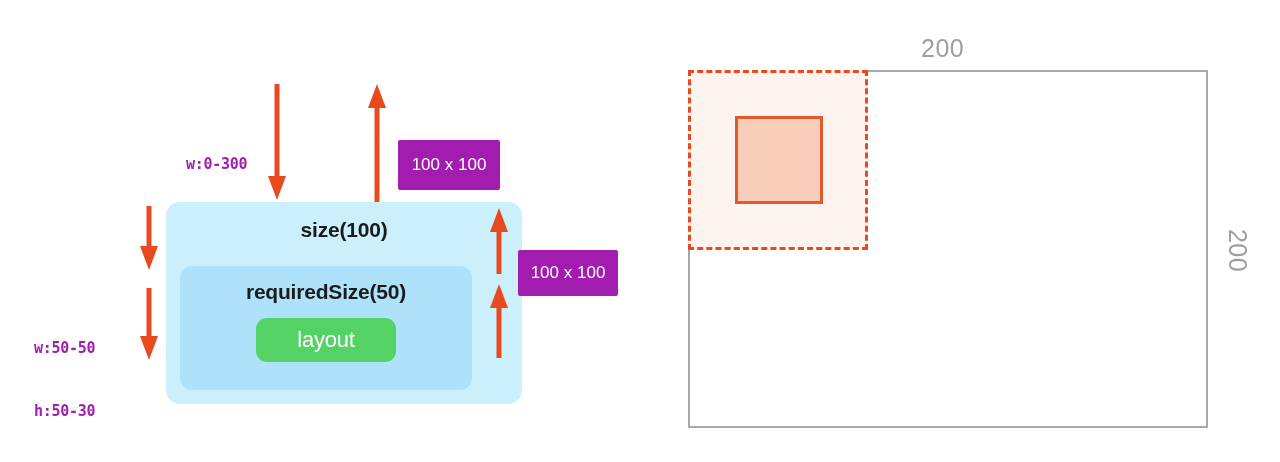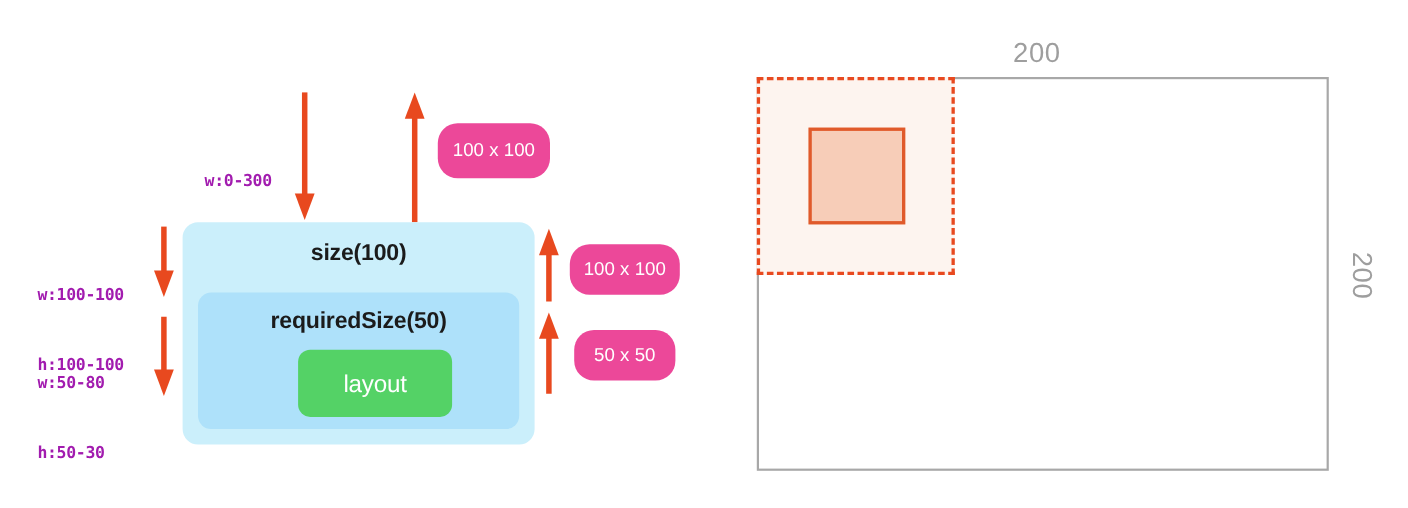--- a/index.html
+++ b/index.html
@@ -34,20 +34,21 @@
 
   
   .arrow { position: absolute; }
   .arrow svg { display: block; overflow: visible; }
 
   
   .box-outer {
     position: absolute;
     background: #cbeffb;
     border-radius: 14px;
+    padding-left: 36px;
   }
   .box-inner {
     position: absolute;
     background: #aee1fa;
     border-radius: 12px;
   }
   .box-title {
     position: absolute;
     left: 0;
     right: 0;
@@ -69,31 +70,32 @@
     justify-content: center;
     color: #ffffff;
     font-size: 22px;
     font-weight: 400;
     letter-spacing: -0.2px;
   }
 
   
   .badge {
     position: absolute;
-    background: #ec4899;
-    border-radius: 18px;
+    background: #a21caf;
+    border-radius: 2px;
     display: flex;
     align-items: center;
     justify-content: center;
     color: #ffffff;
     font-family: "Liberation Sans", sans-serif;
     font-size: 17px;
     font-weight: 400;
     letter-spacing: 0px;
     white-space: nowrap;
+    margin-top: 28px;
   }
 
   
   .viewport-rect {
     position: absolute;
     border: 2px solid #a8a8a8;
     background: #ffffff;
     box-sizing: border-box;
   }
   .dashed-square {
@@ -141,71 +143,66 @@
 
   <div class="arrow" style="left:368px; top:84px;">
     <svg width="18" height="118" viewBox="0 0 18 118" aria-hidden="true">
       <line x1="9" y1="22" x2="9" y2="118" stroke="#e8491f" stroke-width="5"></line>
       <polygon points="9,0 0,24 18,24" fill="#e8491f"></polygon>
     </svg>
   </div>
 
   <div class="badge" style="left:398px; top:112px; width:102px; height:50px;">100 x 100</div>
 
-  <div class="constraint-label" style="left:34px; top:216px;">
-    <div>w:100-100</div>
-    <div>h:100-100</div>
-  </div>
 
   <div class="arrow" style="left:140px; top:206px;">
     <svg width="18" height="66" viewBox="0 0 18 66" aria-hidden="true">
       <line x1="9" y1="0" x2="9" y2="44" stroke="#e8491f" stroke-width="5"></line>
       <polygon points="9,64 0,40 18,40" fill="#e8491f"></polygon>
     </svg>
   </div>
 
   <div class="constraint-label" style="left:34px; top:296px;">
-    <div>w:50-80</div>
+    <div>w:50-50</div>
     <div>h:50-30</div>
   </div>
 
   <div class="arrow" style="left:140px; top:288px;">
     <svg width="18" height="74" viewBox="0 0 18 74" aria-hidden="true">
       <line x1="9" y1="0" x2="9" y2="52" stroke="#e8491f" stroke-width="5"></line>
       <polygon points="9,72 0,48 18,48" fill="#e8491f"></polygon>
     </svg>
   </div>
 
   <div class="box-outer" style="left:166px; top:202px; width:320px; height:202px;">
     <div class="box-title title-size">size(100)</div>
 
     <div class="box-inner" style="left:14px; top:64px; width:292px; height:124px;">
       <div class="box-title title-req">requiredSize(50)</div>
 
-      <div class="pill-layout" style="left:91px; top:52px; width:140px; height:61px;">layout</div>
+      <div class="pill-layout" style="left:76px; top:52px; width:140px; height:44px;">layout</div>
     </div>
   </div>
 
   <div class="arrow" style="left:490px; top:208px;">
     <svg width="18" height="66" viewBox="0 0 18 66" aria-hidden="true">
       <line x1="9" y1="22" x2="9" y2="66" stroke="#e8491f" stroke-width="5"></line>
       <polygon points="9,0 0,24 18,24" fill="#e8491f"></polygon>
     </svg>
   </div>
 
   <div class="badge" style="left:518px; top:222px; width:100px; height:46px;">100 x 100</div>
 
   <div class="arrow" style="left:490px; top:284px;">
     <svg width="18" height="74" viewBox="0 0 18 74" aria-hidden="true">
       <line x1="9" y1="22" x2="9" y2="74" stroke="#e8491f" stroke-width="5"></line>
       <polygon points="9,0 0,24 18,24" fill="#e8491f"></polygon>
     </svg>
   </div>
 
-  <div class="badge" style="left:522px; top:300px; width:92px; height:46px;">50 x 50</div>
 
   <div class="dim-label" style="left:921px; top:34px;">200</div>
 
   <div class="viewport-rect" style="left:688px; top:70px; width:520px; height:358px;"></div>
 
   <div class="dashed-square" style="left:688px; top:70px; width:180px; height:180px;"></div>
 
   <div class="solid-square" style="left:735px; top:116px; width:88px; height:88px;"></div>
 
   <div class="dim-label dim-vertical" style="left:1216px; top:236px;">200</div>

